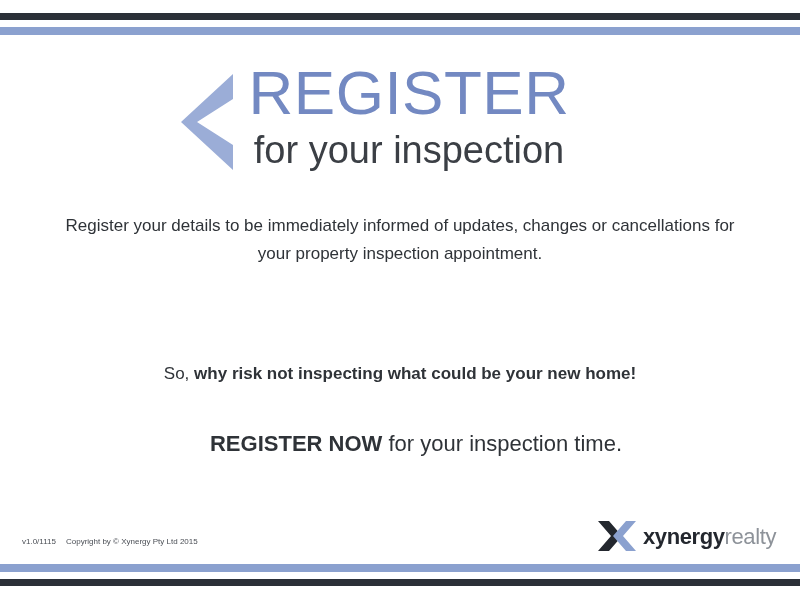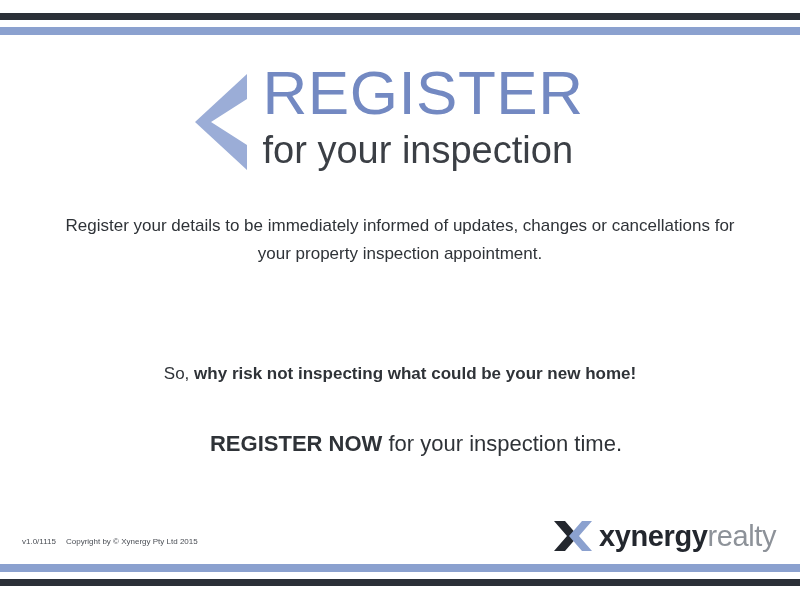--- a/index.html
+++ b/index.html
@@ -31,21 +31,21 @@
   }
   .bar-dark-top    { top: 13px;  height: 7px;  background: #2b3038; }
   .bar-blue-top    { top: 27px;  height: 8px;  background: #8ba1cf; }
   .bar-blue-bottom { top: 564px; height: 8px;  background: #8ba1cf; }
   .bar-dark-bottom { top: 579px; height: 7px;  background: #2b3038; }
 
   
   .header {
     position: absolute;
     top: 62px;
-    left: 16px;
+    left: 2px;
     width: 736px;
     display: flex;
     justify-content: center;
     align-items: flex-start;
   }
   .header-chevron {
     width: 62px;
     height: 96px;
     margin-right: 16px;
     margin-top: 12px;
@@ -60,21 +60,21 @@
     letter-spacing: 0.5px;
     color: #7389c2;
     font-weight: 400;
     white-space: nowrap;
   }
   .title-sub {
     font-size: 38px;
     line-height: 44px;
     color: #3b3f45;
     font-weight: 300;
-    text-align: left;
+    text-align: center;
     margin-top: 4px;
     white-space: nowrap;
   }
 
   
   .body-copy {
     position: absolute;
     left: 60px;
     width: 680px;
     top: 212px;
@@ -111,21 +111,21 @@
     display: flex;
     align-items: center;
   }
   .logo-mark {
     width: 38px;
     height: 30px;
     margin-right: 7px;
     flex: 0 0 auto;
   }
   .logo-word {
-    font-size: 29px;
+    font-size: 22px;
     line-height: 23px;
     white-space: nowrap;
   }
   .logo-word .w1 { color: #23272e; font-weight: 700; letter-spacing: -0.4px; }
   .logo-word .w2 { color: #8d9299; font-weight: 400; letter-spacing: -0.4px; }
 
   .fineprint {
     position: absolute;
     left: 22px;
     top: 536px;

